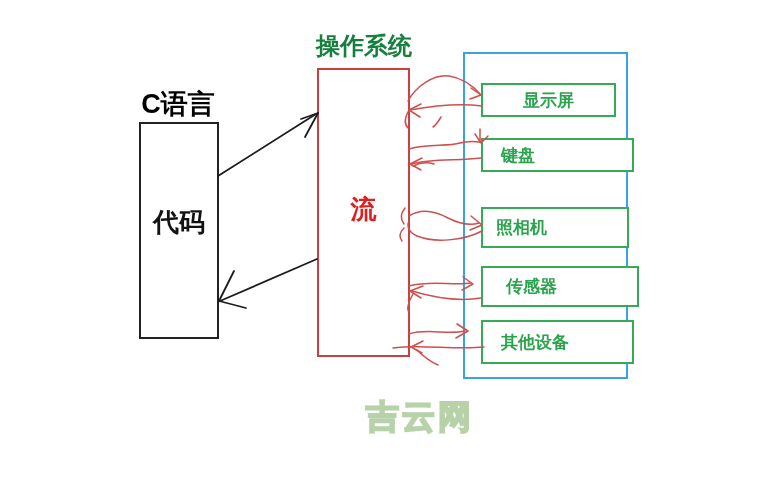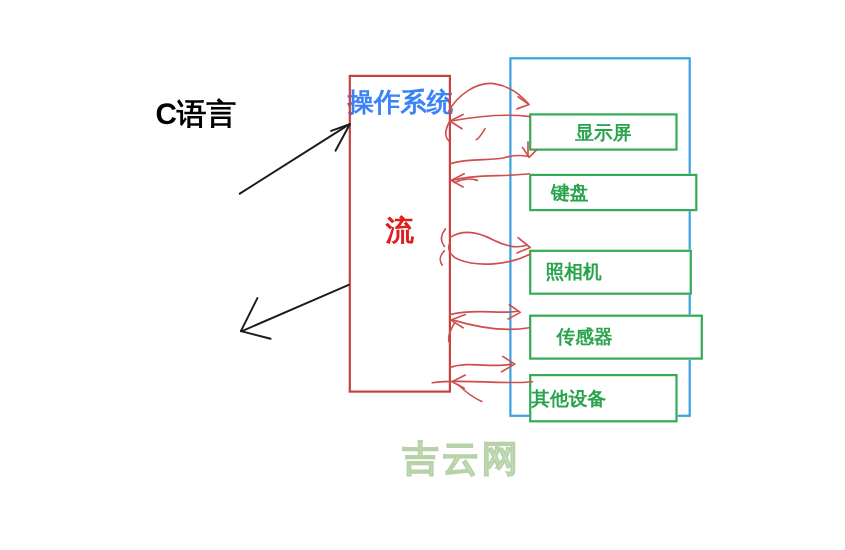--- a/index.html
+++ b/index.html
@@ -3,56 +3,59 @@
 <meta charset="utf-8">
 <style>
   html,body{margin:0;padding:0;background:#fff;}
   .canvas{
     position:relative;width:768px;height:500px;background:#ffffff;overflow:hidden;
     font-family:"Liberation Sans","DejaVu Sans",sans-serif;
   }
   .abs{position:absolute;box-sizing:border-box;}
   .title{position:absolute;line-height:1;font-weight:bold;white-space:nowrap;transform:translateX(-50%);}
   .c-title{left:178px;top:91px;font-size:27px;color:#000000;}
-  .os-title{left:364px;top:34px;font-size:24px;color:#3b82f6;margin-top:48px;}
+  .os-title{left:364px;top:34px;font-size:24px;color:#15803d;}
   .hw-title{left:546px;top:25px;font-size:26px;color:#16a8d9;}
 
   .code-box{left:139px;top:122px;width:80px;height:217px;border:2px solid #222;}
   .code-label{position:absolute;left:0;top:85px;width:100%;text-align:center;
               font-size:26px;font-weight:bold;color:#121212;line-height:1;}
   .os-box{left:317px;top:68px;width:93px;height:289px;border:2px solid #c9403f;}
   .os-label{position:absolute;left:0;top:126px;width:100%;text-align:center;
             font-size:26px;font-weight:bold;color:#dd1f1f;line-height:1;}
   .hw-box{left:463px;top:52px;width:165px;height:327px;border:2px solid #3aa2dd;}
 
   .dev{position:absolute;border:2px solid #35ab57;display:flex;align-items:center;
-       font-size:17px;font-weight:bold;color:#2aa44c;background:#fff;line-height:1;margin-top:20px;}
+       font-size:17px;font-weight:bold;color:#2aa44c;background:#fff;line-height:1;}
   .dev-0{left:481px;top:83px;width:131px;height:30px;justify-content:center;}
   .dev-1{left:481px;top:138px;width:131px;height:30px;padding-left:18px;}
   .dev-2{left:481px;top:207px;width:131px;height:37px;padding-left:13px;}
   .dev-3{left:481px;top:266px;width:131px;height:37px;padding-left:23px;}
-  .dev-4{left:481px;top:320px;width:131px;height:40px;}
+  .dev-4{left:481px;top:320px;width:131px;height:40px;padding-left:18px;}
 
   svg.overlay{position:absolute;left:0;top:0;width:768px;height:500px;pointer-events:none;}
   .blk{stroke:#1c1c1c;stroke-width:1.8;fill:none;stroke-linecap:round;}
   .red{stroke:#cf4f4d;stroke-width:1.5;fill:none;stroke-linecap:round;stroke-linejoin:round;}
 
-  .wm-site{position:absolute;left:366px;top:400px;font-size:33px;font-weight:normal;line-height:1;
+  .wm-site{position:absolute;left:366px;top:400px;font-size:33px;font-weight:bold;line-height:1;
            letter-spacing:3px;color:#dcebd2;-webkit-text-stroke:2px #b7d1a9;white-space:nowrap;}
   .wm-credit{position:absolute;left:663px;top:475px;font-size:14px;color:#d5d7da;
              letter-spacing:0.5px;white-space:nowrap;}
 </style>
 </head>
 <body>
 
 <div class="canvas">
 
   <div class="title c-title">C语言</div>
   <div class="title os-title">操作系统</div>
 
+  <div class="abs code-box">
+    <div class="code-label">代码</div>
+  </div>
 
   <div class="abs os-box">
     <div class="os-label">流</div>
   </div>
 
   <div class="abs hw-box"></div>
 
   <div class="dev dev-0">
     <span>显示屏</span>
   </div>

